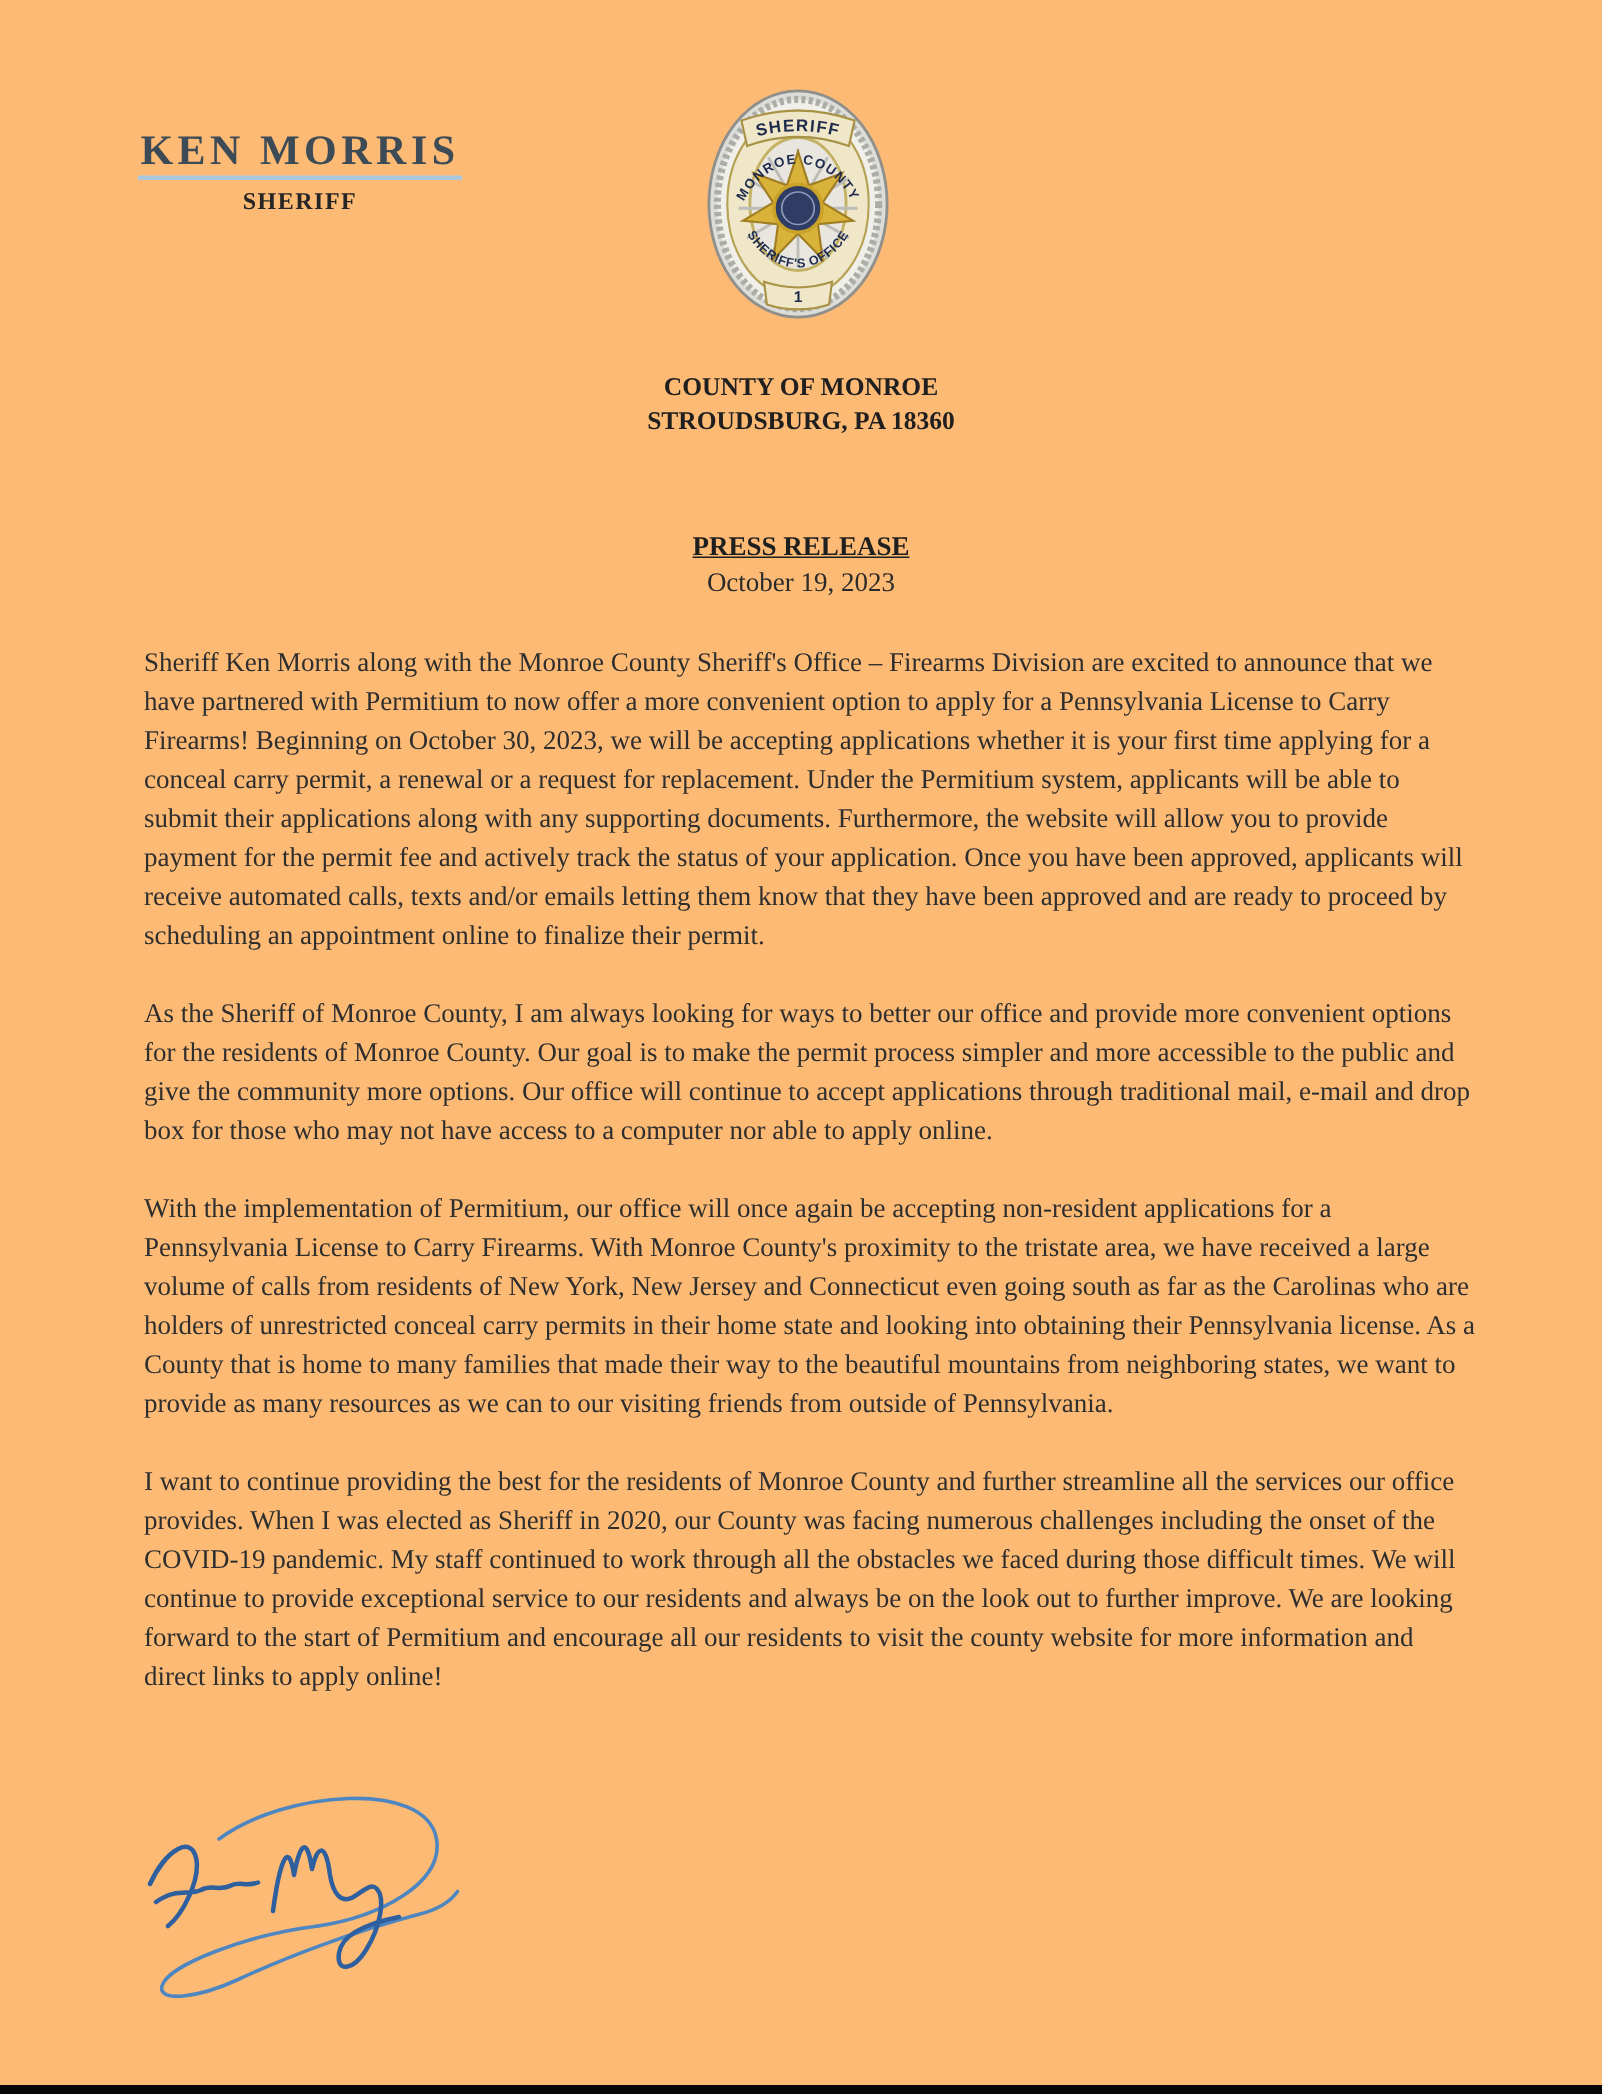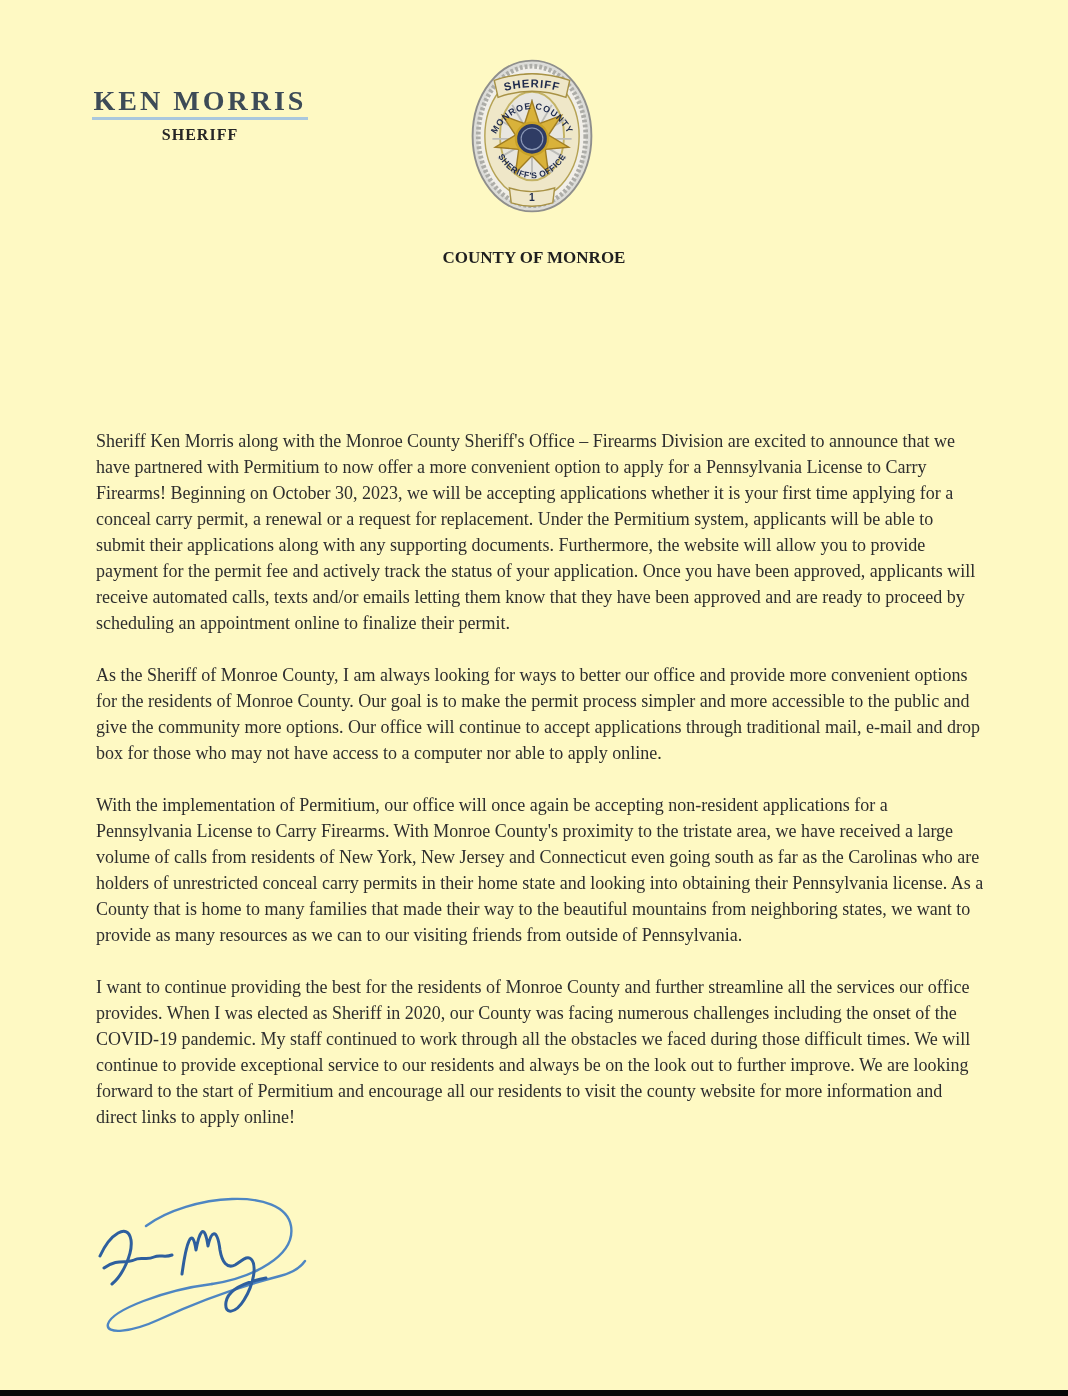--- a/index.html
+++ b/index.html
@@ -1,18 +1,18 @@
 <!DOCTYPE html>
 <html><head>
 <meta charset="utf-8">
 <style>
   html,body { margin:0; padding:0; background:#ffffff; }
   .page {
     position:relative; width:1068px; height:1396px; margin:0 auto;
-    background:#fef9c3; overflow:hidden;
+    background:#fdba74; overflow:hidden;
     font-family:"Liberation Serif", serif; color:#2e2e2e;
   }
 
   
   .name-block { position:absolute; left:76px; top:86px; width:248px; text-align:center; }
   .official-name {
     display:inline-block; font-size:28px; font-weight:bold; letter-spacing:3px;
     color:#3d4b57; border-bottom:3px solid #aac8dd; padding:0 2px 2px 2px; line-height:1.05;
   }
   .official-title { font-size:16px; font-weight:bold; letter-spacing:1px; color:#262626; margin-top:6px; }
@@ -100,22 +100,27 @@
         <textPath href="#bannerTopPath" startOffset="50%" text-anchor="middle">SHERIFF</textPath>
       </text>
       <path d="M46,140 Q70,148 94,140 L92,156 Q70,163 48,156 Z" fill="#efe7c8" stroke="#a89245" stroke-width="1.5"></path>
       <text x="70" y="154" text-anchor="middle" font-family="Liberation Sans, sans-serif" font-size="11" font-weight="bold" fill="#1f2b4d">1</text>
     </svg>
   </div>
 
 
   <div class="office-block">
     <div class="office-sub">COUNTY OF MONROE</div>
+    <div class="office-sub" style="margin-top:0;">STROUDSBURG, PA 18360</div>
   </div>
 
+  <div class="press-block">
+    <div><span class="press-title">PRESS RELEASE</span></div>
+    <div class="press-date">October 19, 2023</div>
+  </div>
 
   <div class="body-copy">
     <p>Sheriff Ken Morris along with the Monroe County Sheriff's Office – Firearms Division are excited to announce that we have partnered with Permitium to now offer a more convenient option to apply for a Pennsylvania License to Carry Firearms! Beginning on October 30, 2023, we will be accepting applications whether it is your first time applying for a conceal carry permit, a renewal or a request for replacement. Under the Permitium system, applicants will be able to submit their applications along with any supporting documents. Furthermore, the website will allow you to provide payment for the permit fee and actively track the status of your application. Once you have been approved, applicants will receive automated calls, texts and/or emails letting them know that they have been approved and are ready to proceed by scheduling an appointment online to finalize their permit.</p>
     <p>As the Sheriff of Monroe County, I am always looking for ways to better our office and provide more convenient options for the residents of Monroe County. Our goal is to make the permit process simpler and more accessible to the public and give the community more options. Our office will continue to accept applications through traditional mail, e-mail and drop box for those who may not have access to a computer nor able to apply online.</p>
     <p>With the implementation of Permitium, our office will once again be accepting non-resident applications for a Pennsylvania License to Carry Firearms. With Monroe County's proximity to the tristate area, we have received a large volume of calls from residents of New York, New Jersey and Connecticut even going south as far as the Carolinas who are holders of unrestricted conceal carry permits in their home state and looking into obtaining their Pennsylvania license. As a County that is home to many families that made their way to the beautiful mountains from neighboring states, we want to provide as many resources as we can to our visiting friends from outside of Pennsylvania.</p>
     <p>I want to continue providing the best for the residents of Monroe County and further streamline all the services our office provides. When I was elected as Sheriff in 2020, our County was facing numerous challenges including the onset of the COVID-19 pandemic. My staff continued to work through all the obstacles we faced during those difficult times. We will continue to provide exceptional service to our residents and always be on the look out to further improve. We are looking forward to the start of Permitium and encourage all our residents to visit the county website for more information and direct links to apply online!</p>
   </div>
 
   <div class="signature-block">
     <svg class="signature-svg" width="252" height="158" viewBox="0 0 252 158">

